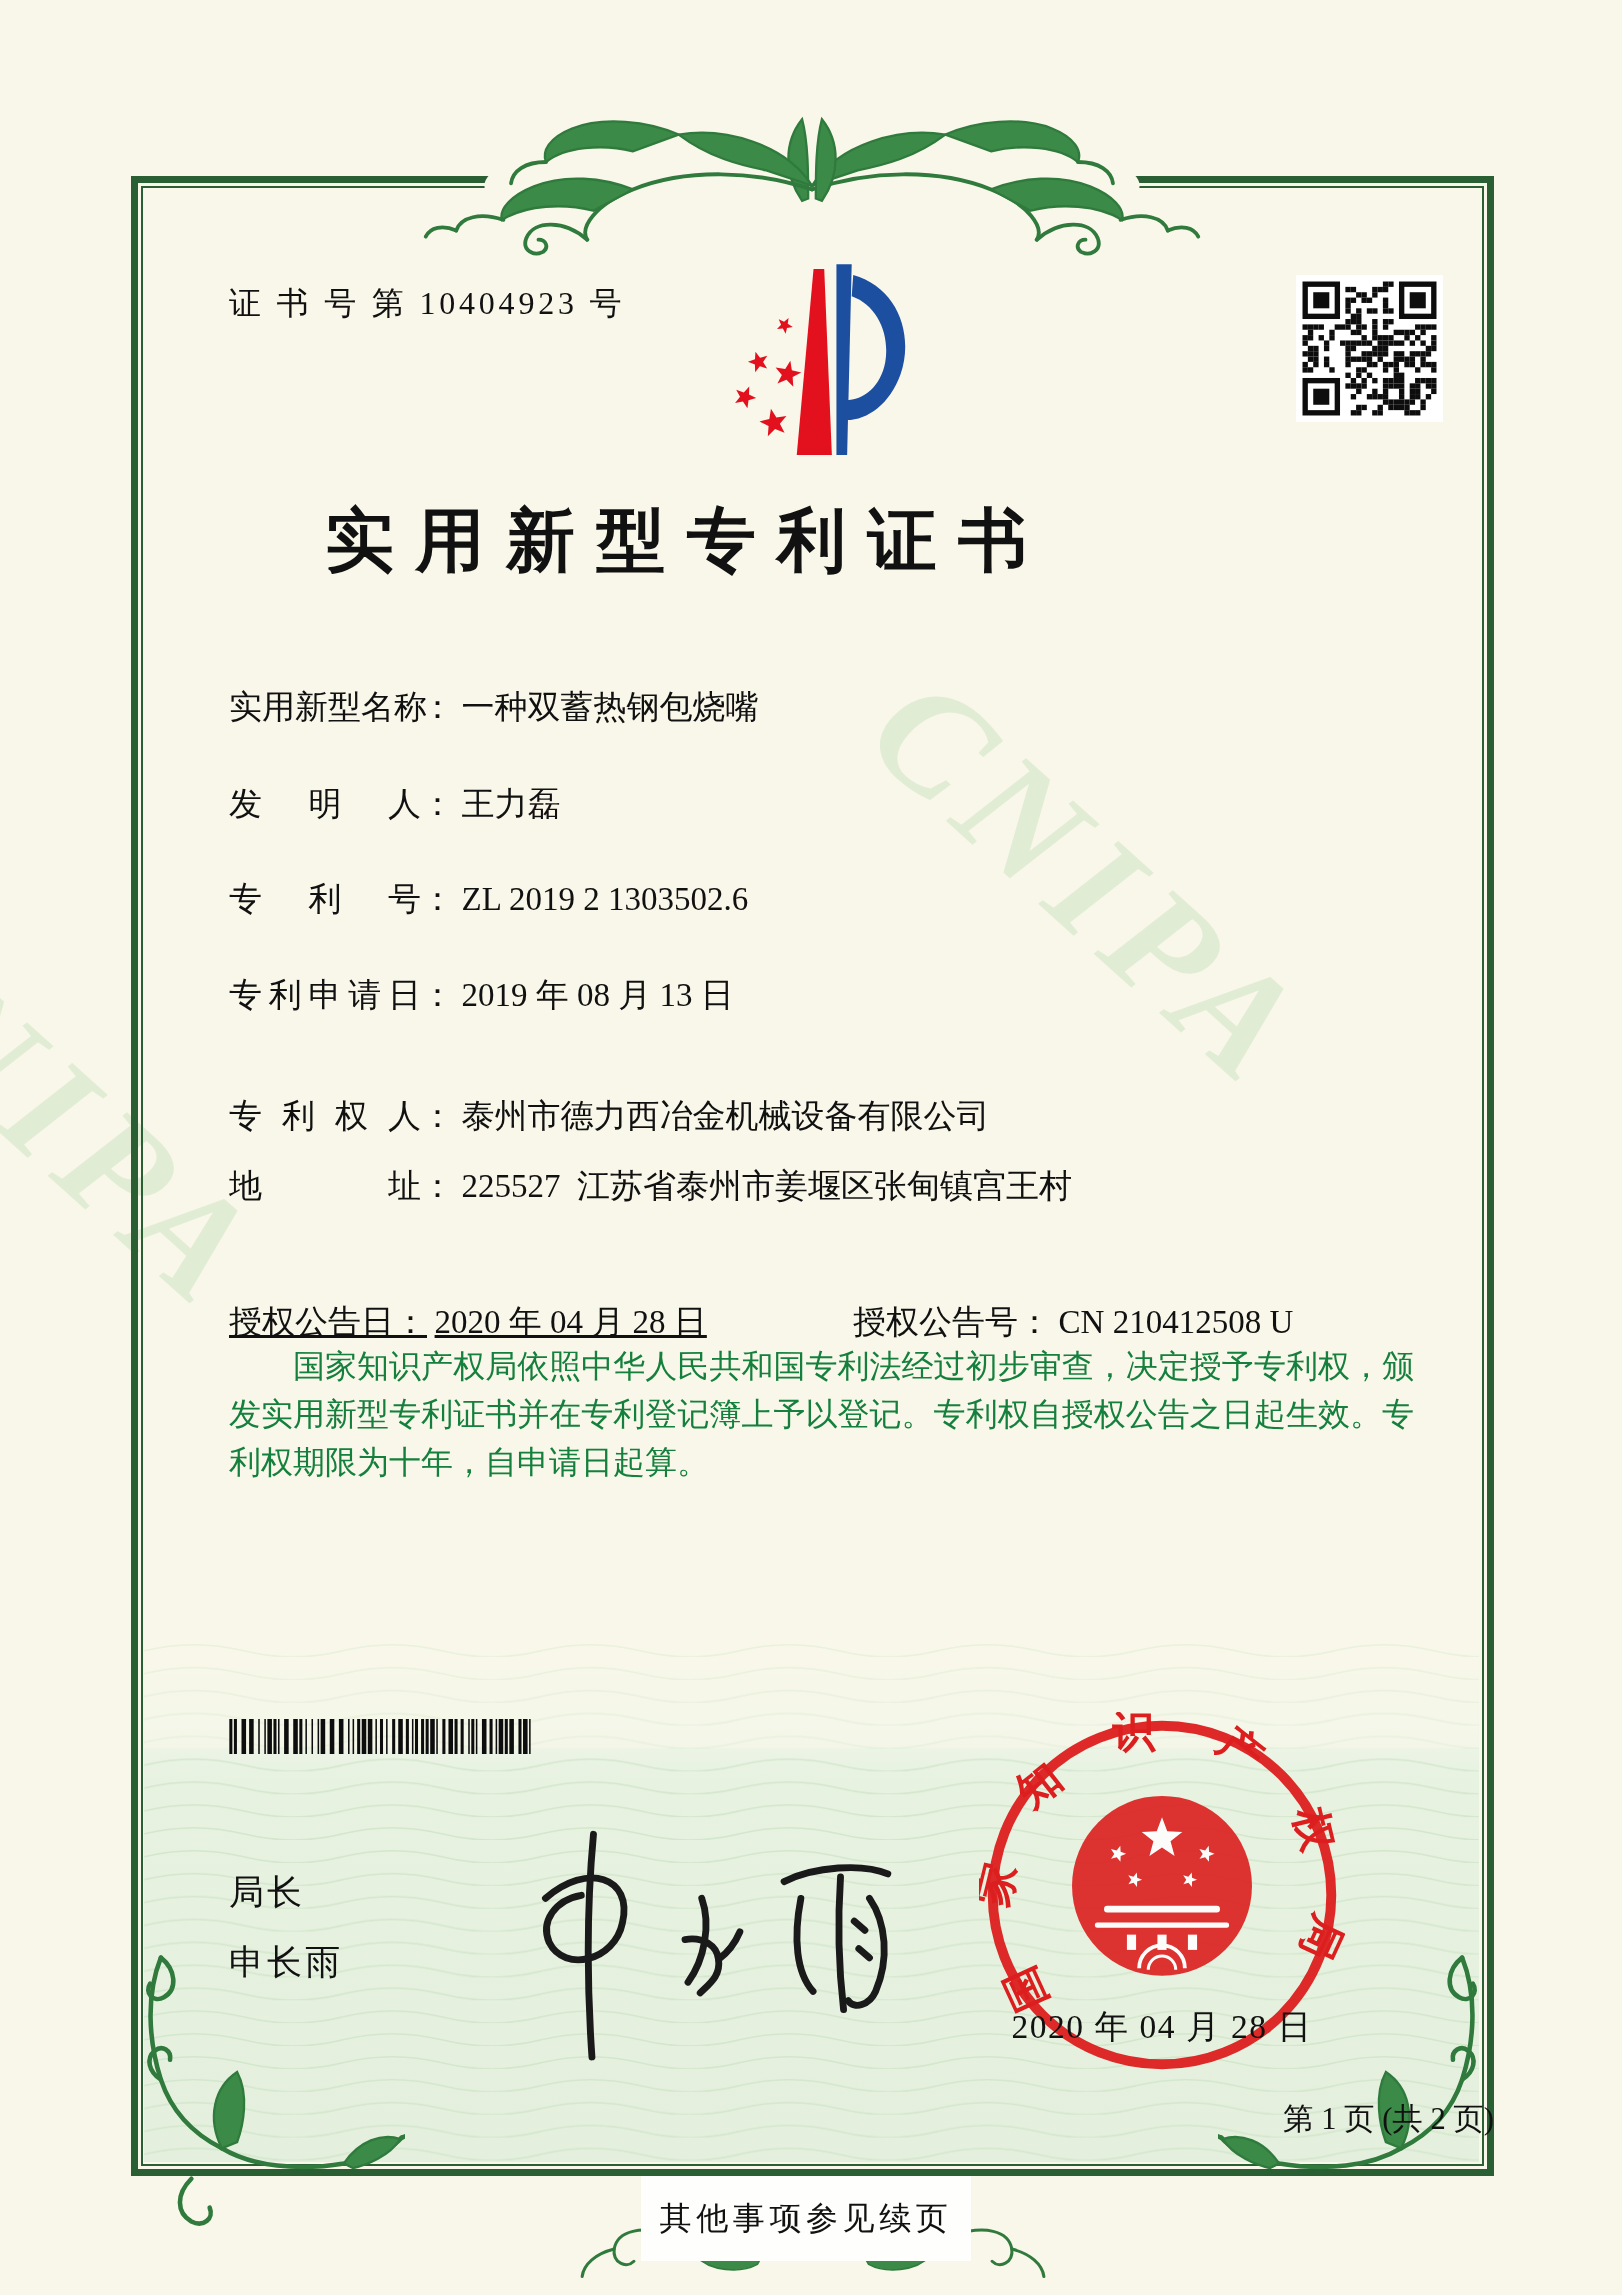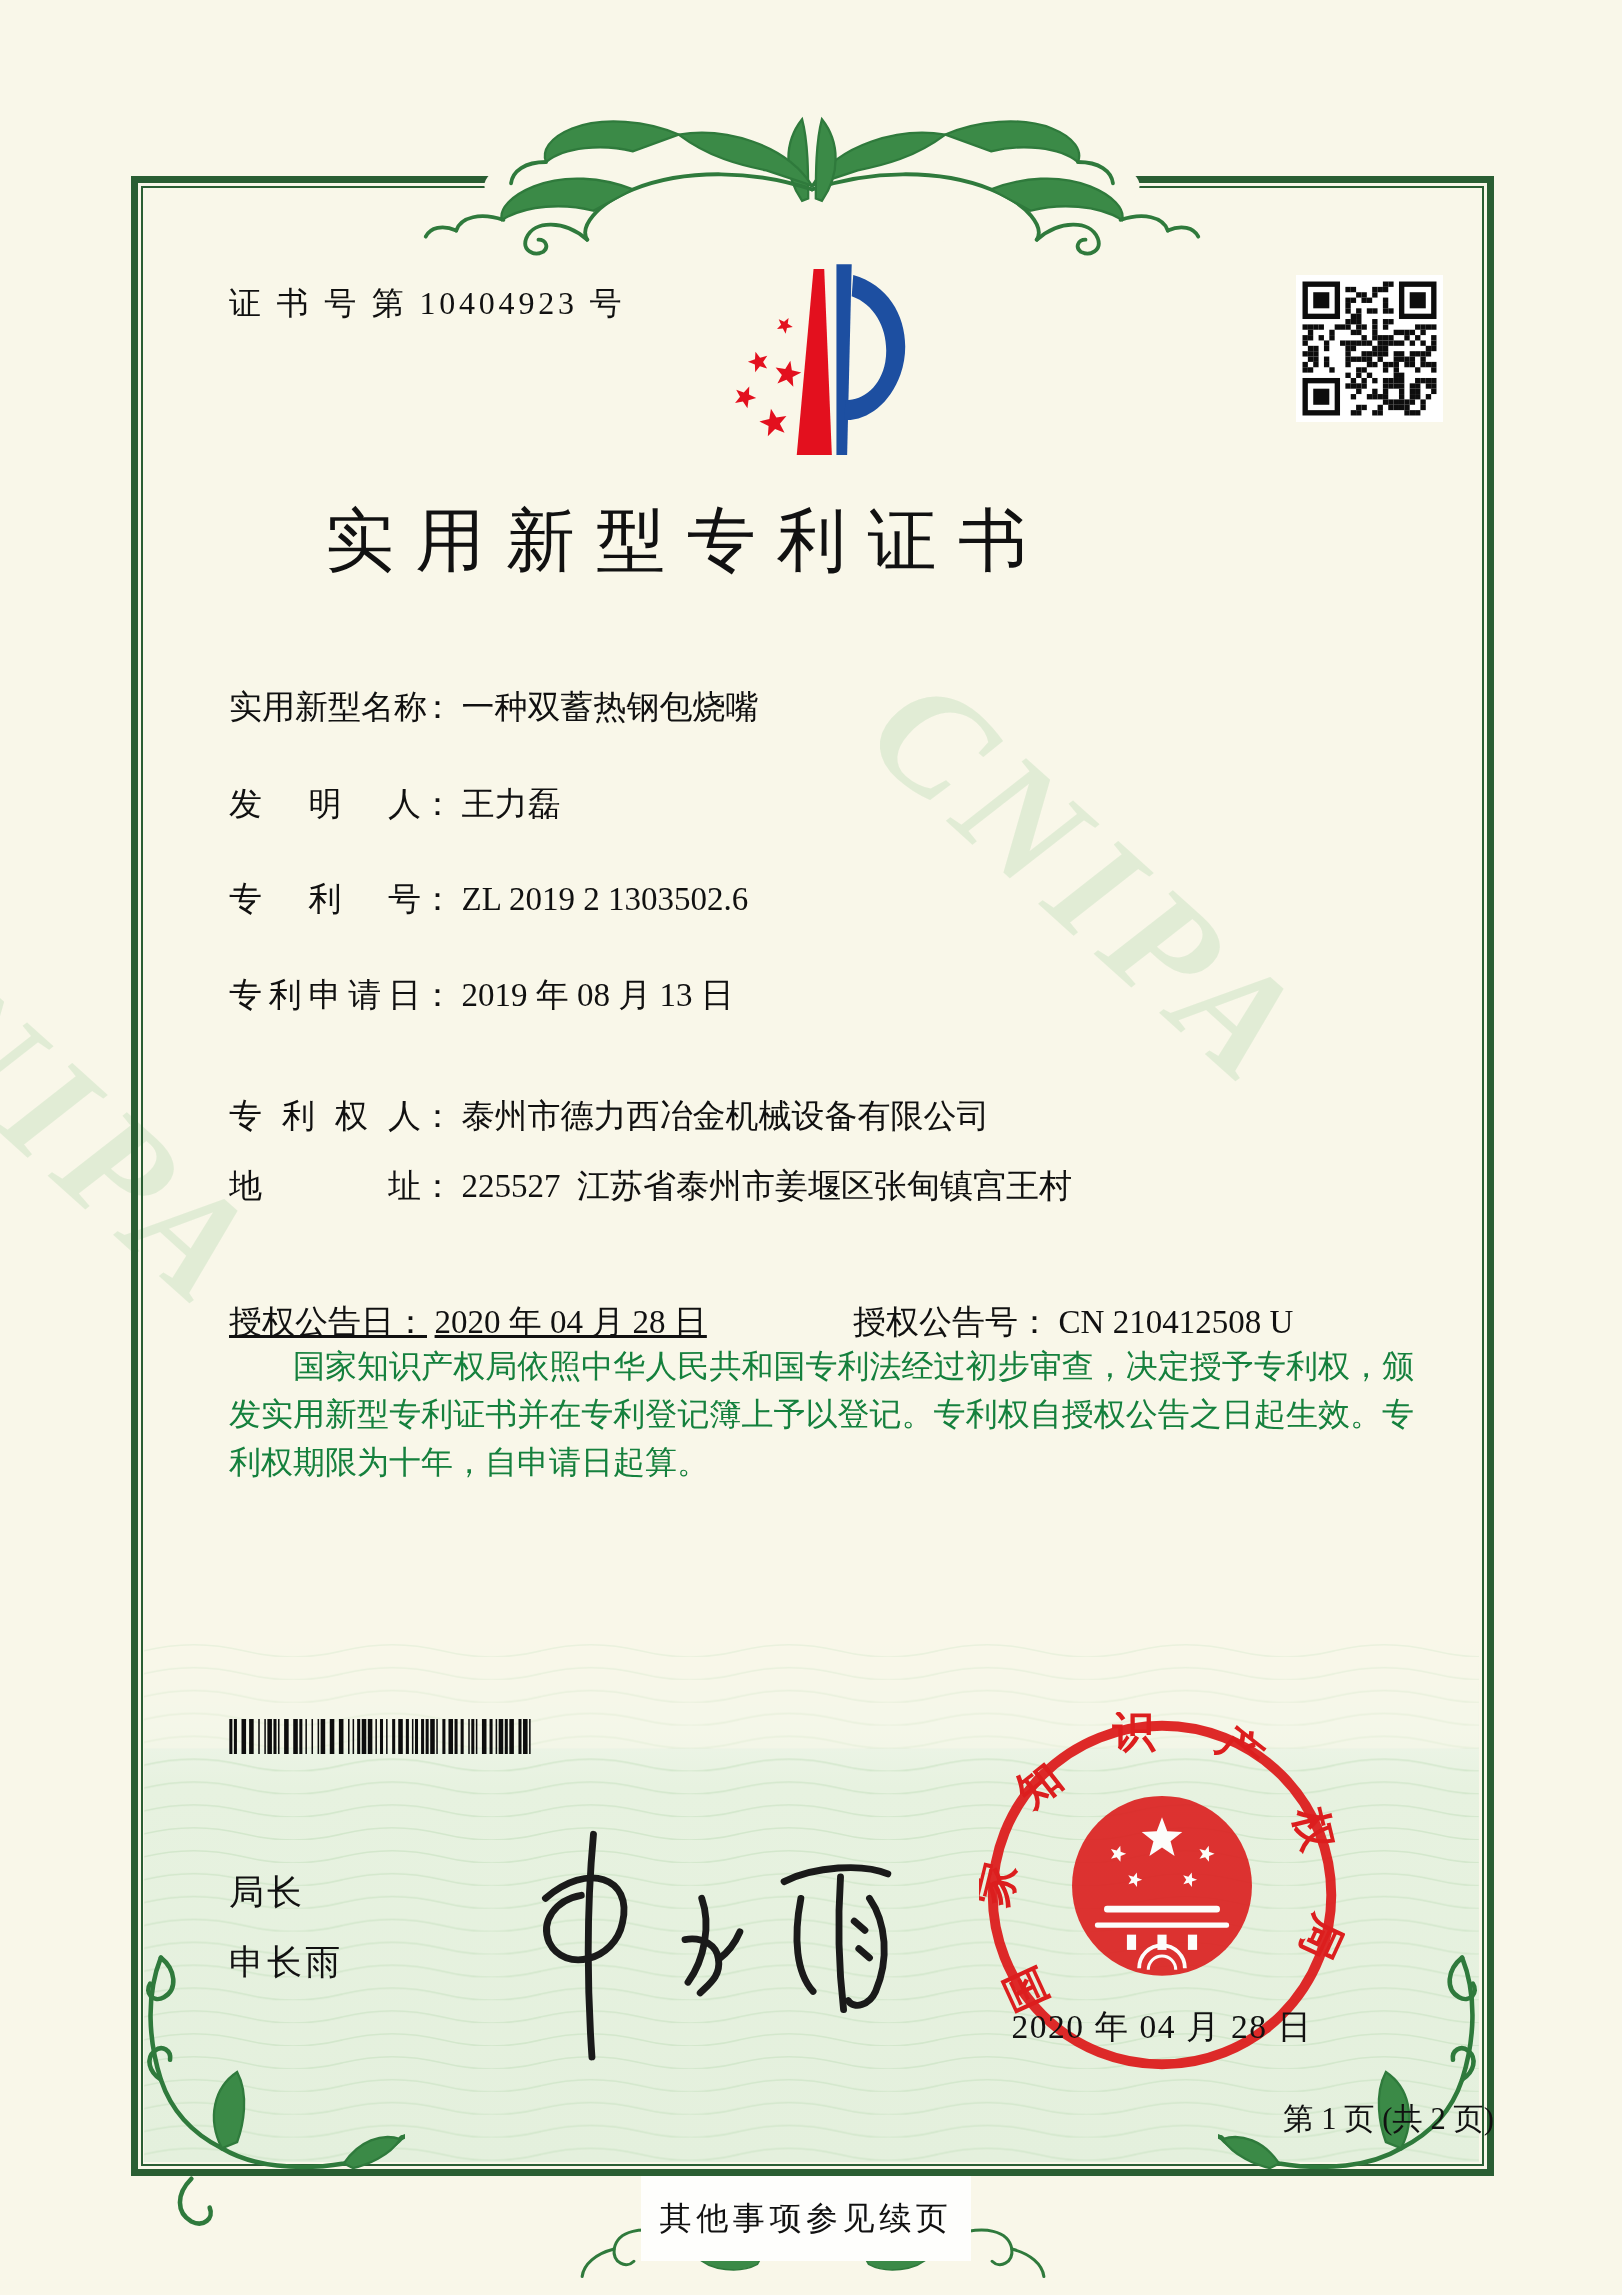--- a/index.html
+++ b/index.html
@@ -13,21 +13,21 @@
   
   .border-outer{position:absolute;left:131px;top:176px;width:1363px;height:2000px;
       border:7.6px solid #2a5e33;z-index:2;box-sizing:border-box;}
   .border-inner{position:absolute;left:3.1px;top:3.1px;right:3.1px;bottom:3.1px;border:2.3px solid #2a5e33;}
   
   .zone{position:absolute;left:144px;top:1634px;width:1335px;height:528px;z-index:1;
         background:linear-gradient(180deg,#f9f7e9 0,#eef5e8 92px,#e7f2e0 153px,#e4f0dd 100%);overflow:hidden;}
   .zone svg{display:block;}
   .cert-no{position:absolute;left:229px;top:282px;font-size:32px;letter-spacing:3.8px;z-index:4;}
   .title{position:absolute;left:131px;top:495px;width:1090px;text-align:center;font-size:69px;
-         font-weight:normal;letter-spacing:21.4px;text-indent:21.4px;z-index:4;}
+         font-weight:bold;letter-spacing:21.4px;text-indent:21.4px;z-index:4;}
   .rows{position:absolute;left:229px;top:0;width:1188px;z-index:4;font-size:33px;}
   .frow{position:absolute;left:0;white-space:nowrap;}
   .flabel{display:inline-block;width:192px;text-align:justify;text-align-last:justify;
           -moz-text-align-last:justify;text-justify:inter-character;vertical-align:bottom;}
   .fcolon{display:inline-block;}
   .fvalue{margin-left:7.6px;white-space:pre-wrap;}
   .pair2{position:absolute;left:624px;top:0;white-space:nowrap;}
   .paras{position:absolute;left:229px;top:1342px;width:1185px;z-index:4;font-size:32px;
          line-height:48px;text-align:justify;color:#15803d;}
   .paras p{margin:0;text-indent:2em;}

